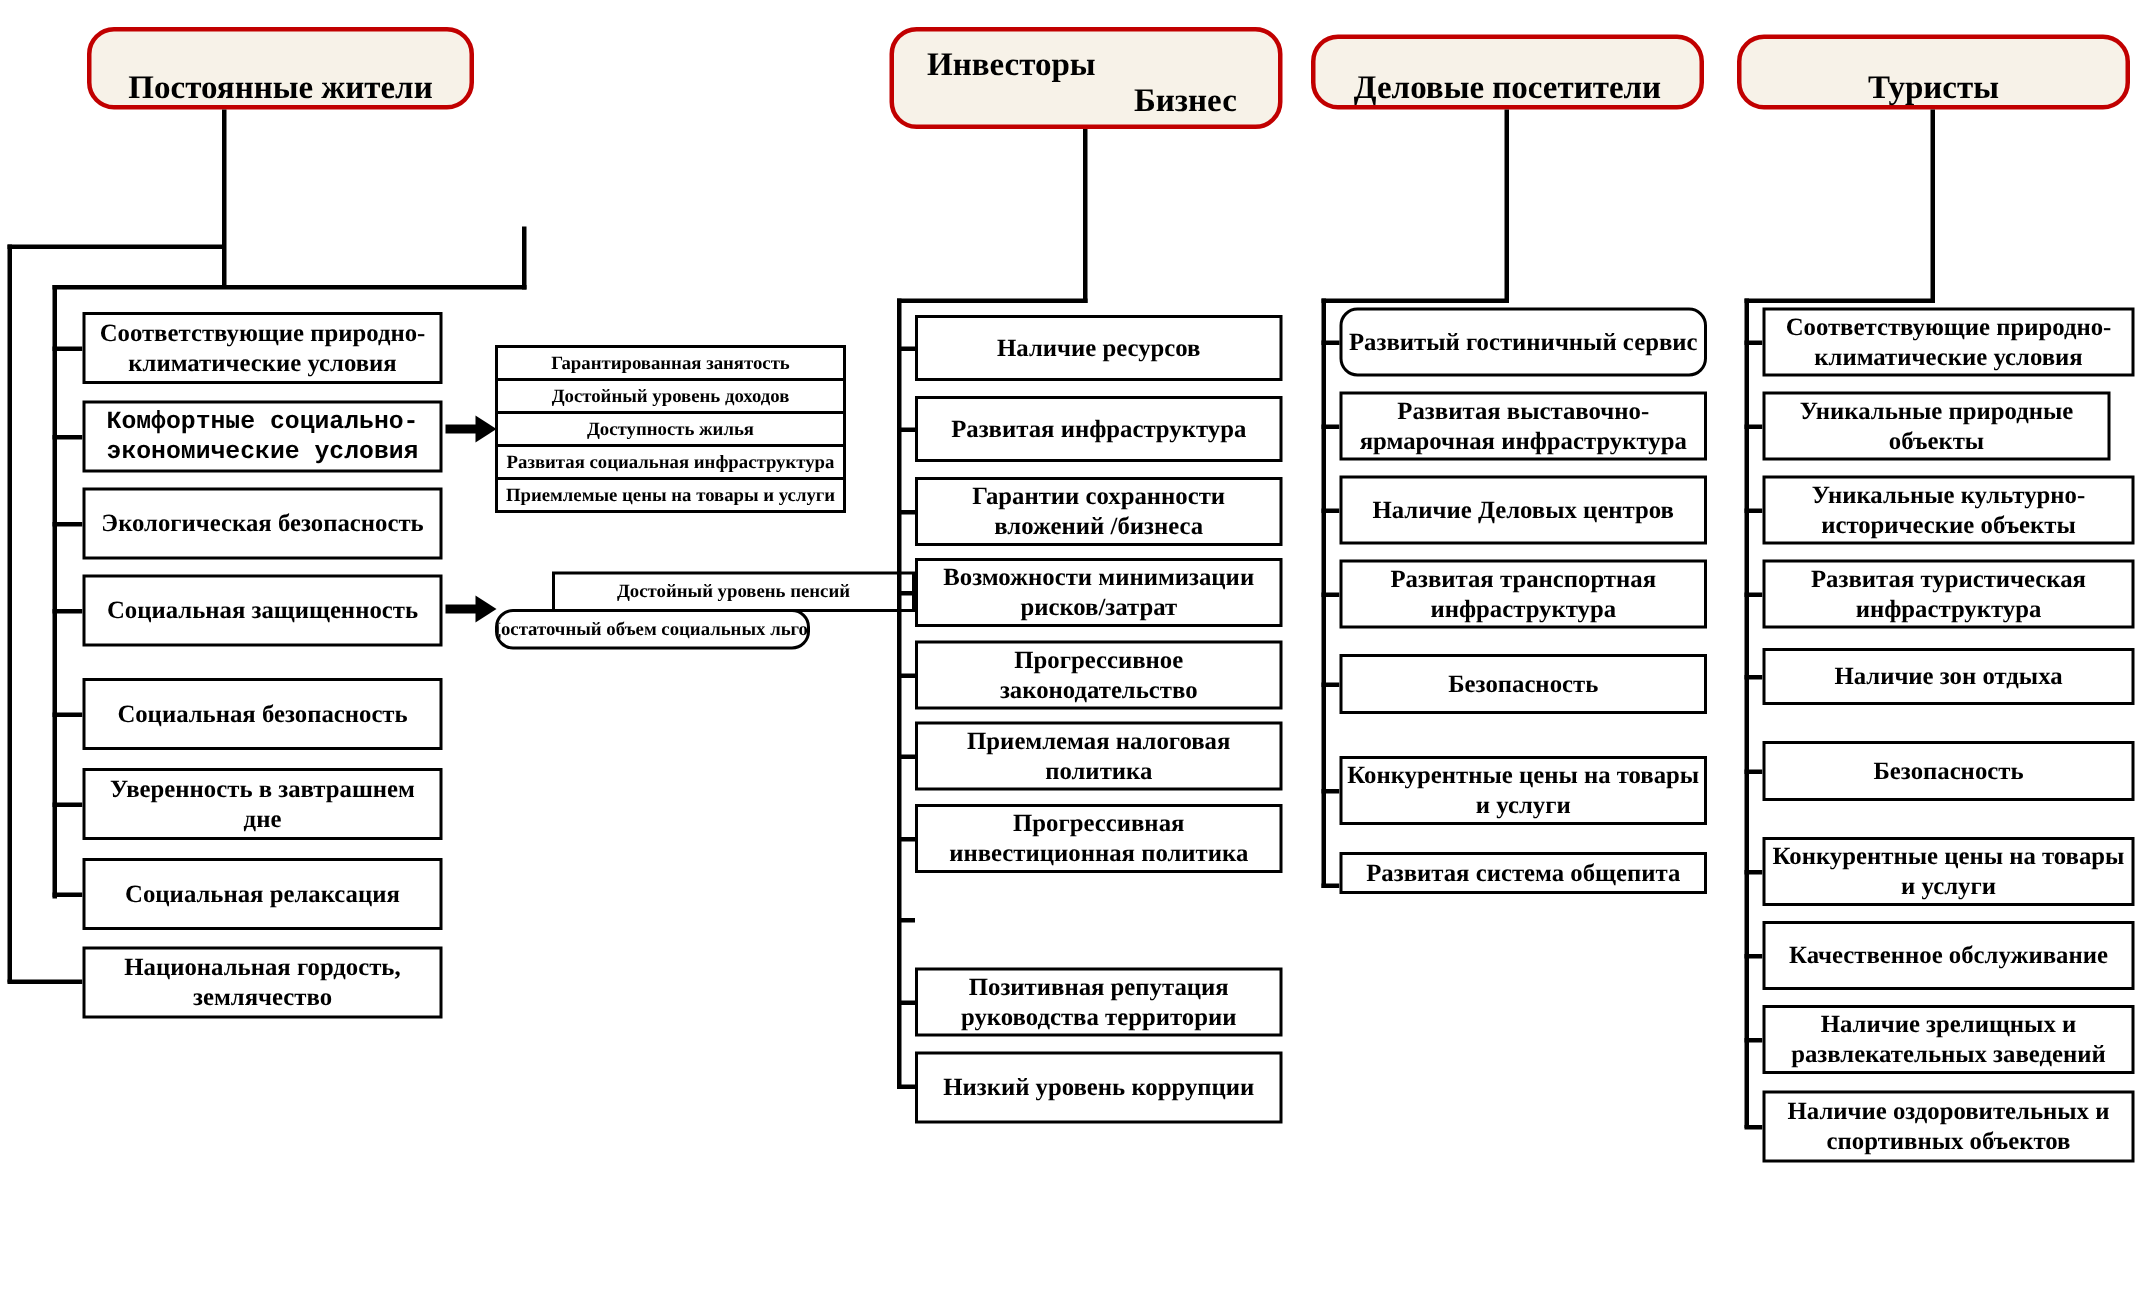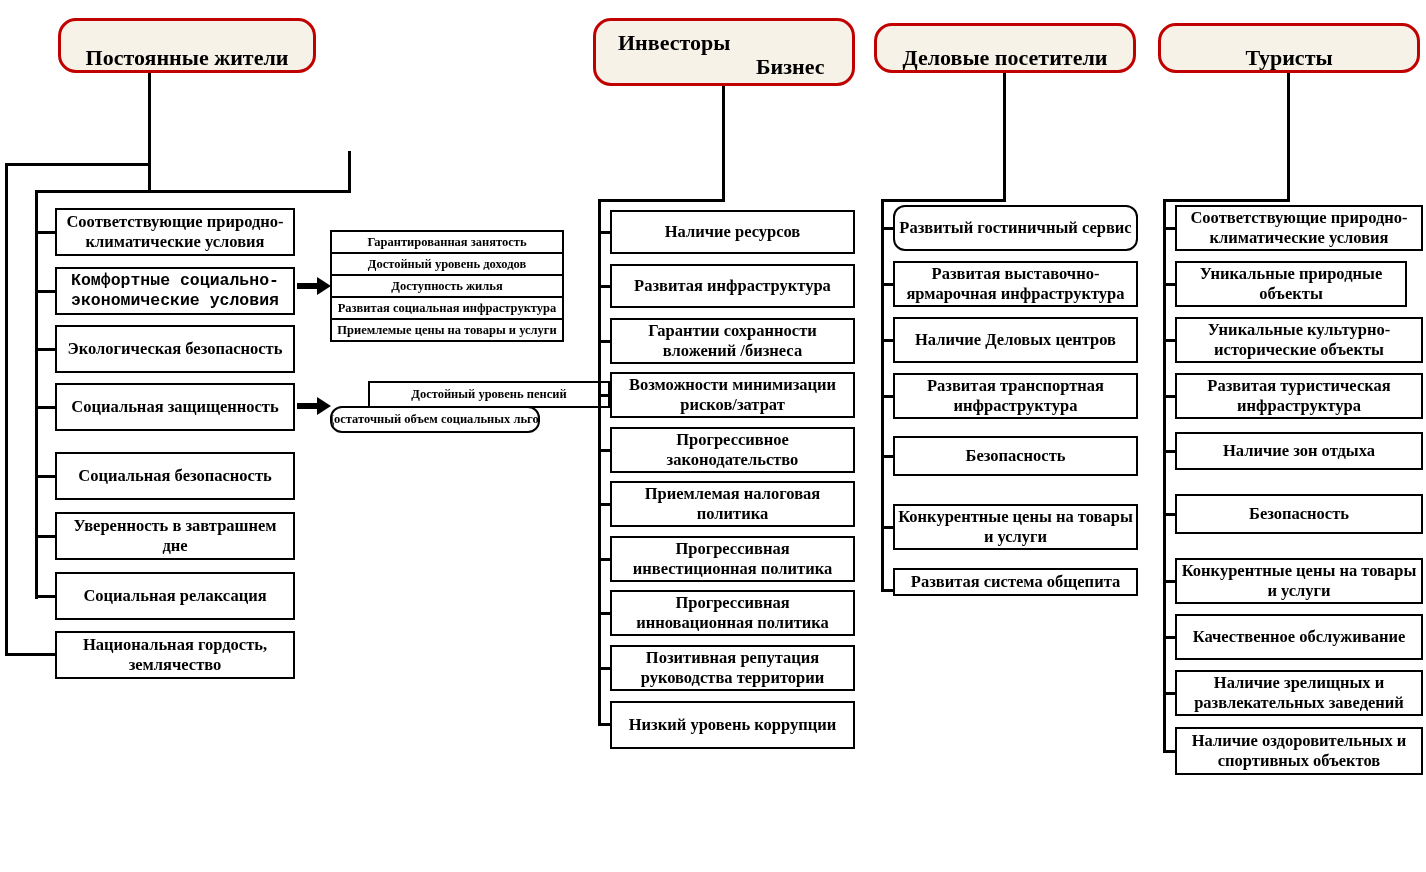--- a/index.html
+++ b/index.html
@@ -117,21 +117,20 @@
   <div class="ln" style="left:598px;top:667px;width:12px;height:3px;"></div>
   <div class="ln" style="left:598px;top:723px;width:12px;height:3px;"></div>
 
   <div class="node" style="left:610px;top:210px;width:245px;height:44px;">Наличие ресурсов</div>
   <div class="node" style="left:610px;top:264px;width:245px;height:44px;">Развитая инфраструктура</div>
   <div class="node" style="left:610px;top:318px;width:245px;height:46px;">Гарантии сохранности вложений /бизнеса</div>
   <div class="node" style="left:610px;top:372px;width:245px;height:46px;">Возможности минимизации рисков/затрат</div>
   <div class="node" style="left:610px;top:427px;width:245px;height:46px;">Прогрессивное законодательство</div>
   <div class="node" style="left:610px;top:536px;width:245px;height:46px;">Прогрессивная инвестиционная политика</div>
   <div class="node" style="left:610px;top:481px;width:245px;height:46px;">Приемлемая налоговая политика</div>
-  <div class="node" style="left:610px;top:590px;width:245px;height:46px;">Прогрессивная инновационная политика</div>
   <div class="node" style="left:610px;top:645px;width:245px;height:46px;">Позитивная репутация руководства территории</div>
   <div class="node" style="left:610px;top:701px;width:245px;height:48px;">Низкий уровень коррупции</div>
 
   <div class="ln" style="left:1003px;top:73px;width:3px;height:129px;"></div>
   <div class="ln" style="left:881px;top:199px;width:125px;height:3px;"></div>
   <div class="ln" style="left:881px;top:199px;width:3px;height:393px;"></div>
   <div class="ln" style="left:881px;top:227px;width:12px;height:3px;"></div>
   <div class="ln" style="left:881px;top:283px;width:12px;height:3px;"></div>
   <div class="ln" style="left:881px;top:339px;width:12px;height:3px;"></div>
   <div class="ln" style="left:881px;top:395px;width:12px;height:3px;"></div>

